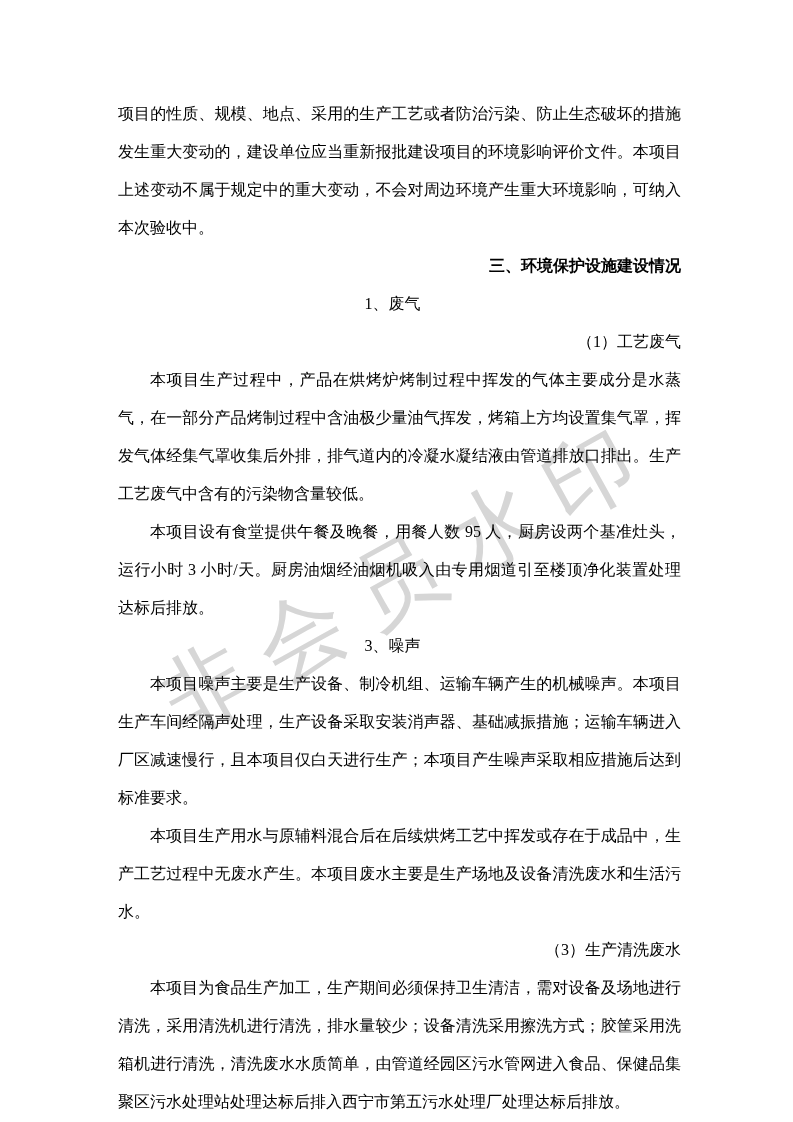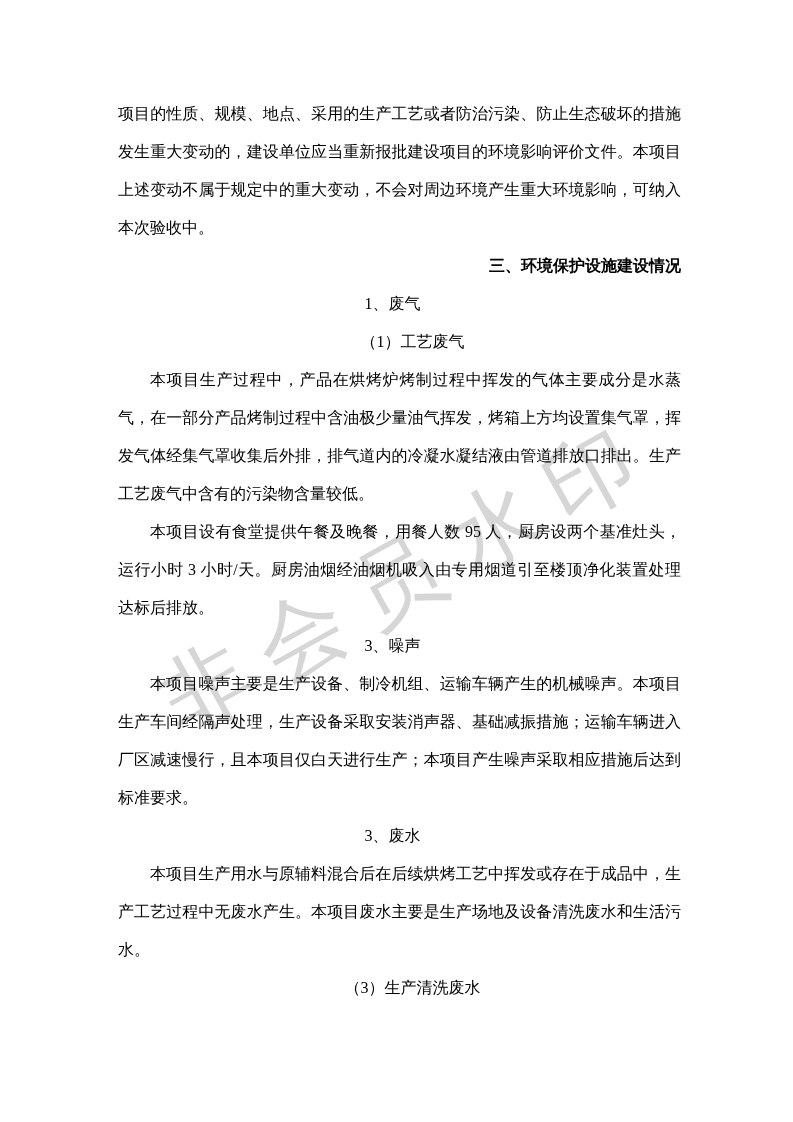--- a/index.html
+++ b/index.html
@@ -48,21 +48,21 @@
     font-weight: bold;
     text-indent: 27px;
     text-align: right;
   }
   .block.item {
     margin-left: -14px;
     text-align: center;
   }
   .block.sub {
     text-indent: 26px;
-    text-align: center;
+    text-align: right;
   }
   .block.p.indent-first {
     text-indent: 32px;
   }
   .block.p.indent-none {
     text-indent: 0;
   }
 </style>
 </head>
 <body>
@@ -71,17 +71,17 @@
   <div class="watermark">非会员水印</div>
   <div class="content">
       <div class="block p indent-none">项目的性质、规模、地点、采用的生产工艺或者防治污染、防止生态破坏的措施发生重大变动的，建设单位应当重新报批建设项目的环境影响评价文件。本项目上述变动不属于规定中的重大变动，不会对周边环境产生重大环境影响，可纳入本次验收中。</div>
       <div class="block heading">三、环境保护设施建设情况</div>
       <div class="block item">1、废气</div>
       <div class="block sub">（1）工艺废气</div>
       <div class="block p indent-first">本项目生产过程中，产品在烘烤炉烤制过程中挥发的气体主要成分是水蒸气，在一部分产品烤制过程中含油极少量油气挥发，烤箱上方均设置集气罩，挥发气体经集气罩收集后外排，排气道内的冷凝水凝结液由管道排放口排出。生产工艺废气中含有的污染物含量较低。</div>
       <div class="block p indent-first">本项目设有食堂提供午餐及晚餐，用餐人数 95 人，厨房设两个基准灶头，运行小时 3 小时/天。厨房油烟经油烟机吸入由专用烟道引至楼顶净化装置处理达标后排放。</div>
       <div class="block item">3、噪声</div>
       <div class="block p indent-first">本项目噪声主要是生产设备、制冷机组、运输车辆产生的机械噪声。本项目生产车间经隔声处理，生产设备采取安装消声器、基础减振措施；运输车辆进入厂区减速慢行，且本项目仅白天进行生产；本项目产生噪声采取相应措施后达到标准要求。</div>
-      <div class="block item">3、废水</div>
       <div class="block p indent-first">本项目生产用水与原辅料混合后在后续烘烤工艺中挥发或存在于成品中，生产工艺过程中无废水产生。本项目废水主要是生产场地及设备清洗废水和生活污水。</div>
       <div class="block sub">（3）生产清洗废水</div>
+      <div class="block p indent-first">本项目为食品生产加工，生产期间必须保持卫生清洁，需对设备及场地进行清洗，采用清洗机进行清洗，排水量较少；设备清洗采用擦洗方式；胶筐采用洗箱机进行清洗，清洗废水水质简单，由管道经园区污水管网进入食品、保健品集聚区污水处理站处理达标后排入西宁市第五污水处理厂处理达标后排放。</div>
     </div>
 </div>
 
 </body></html>

